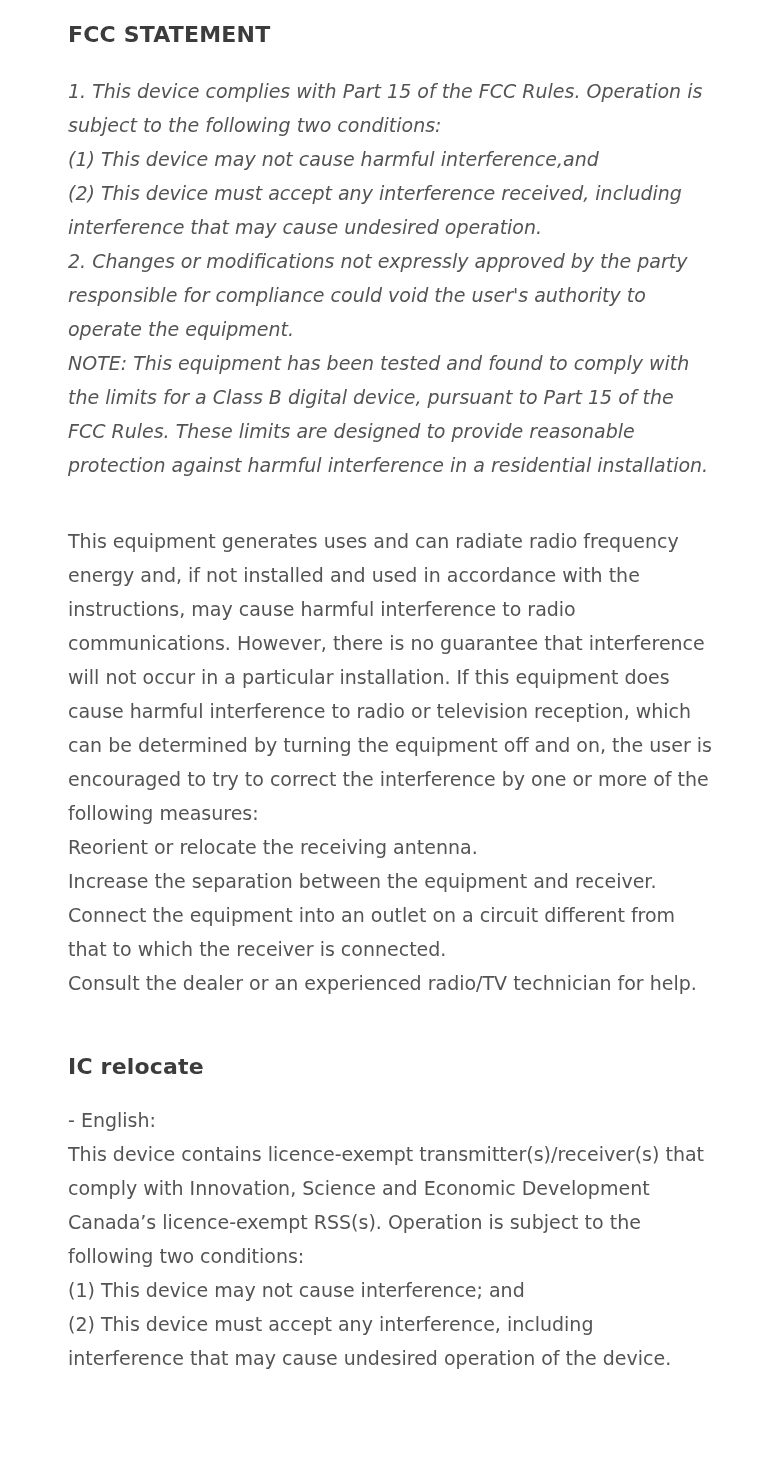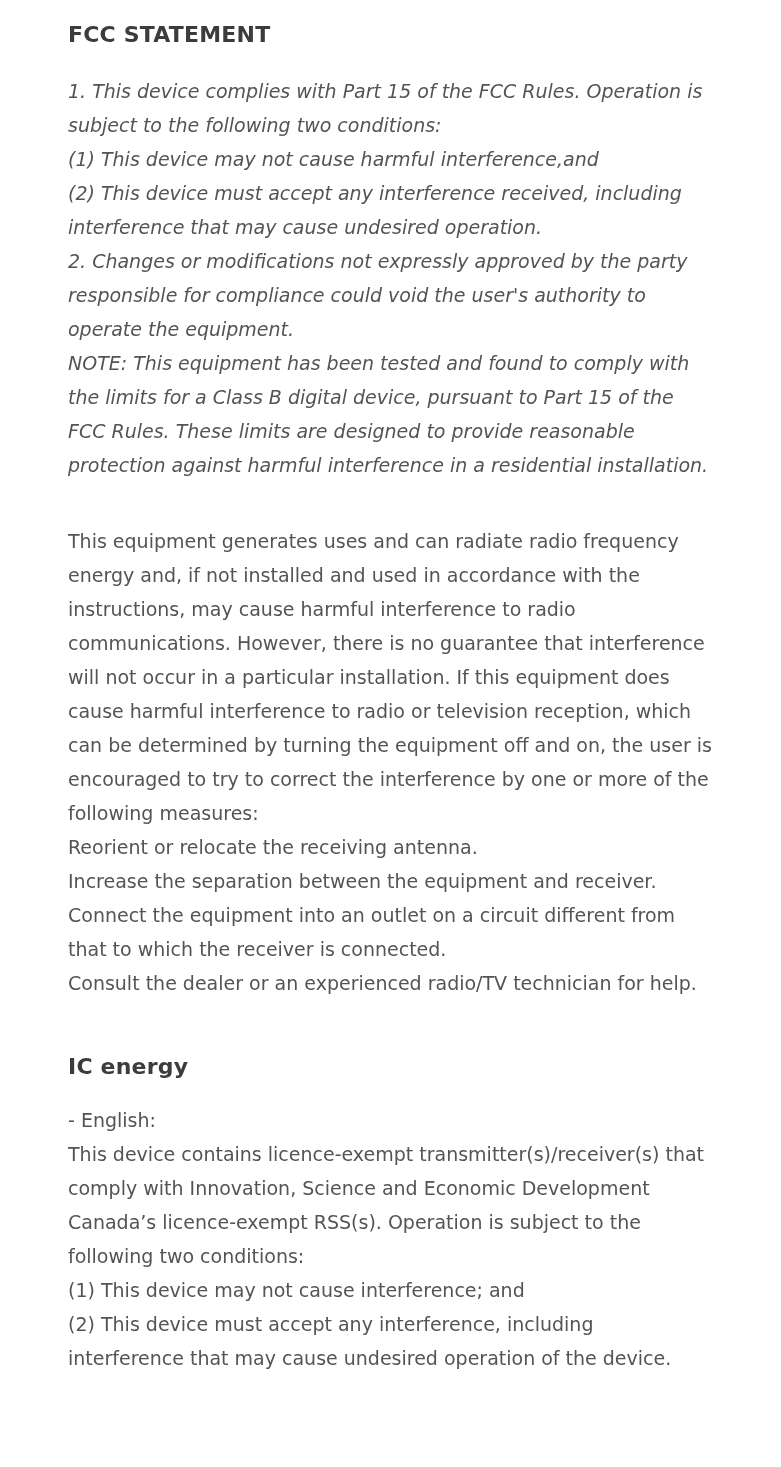--- a/index.html
+++ b/index.html
@@ -73,21 +73,21 @@
 Reorient or relocate the receiving antenna.
 Increase the separation between the equipment and receiver.
 Connect the equipment into an outlet on a circuit different from that to which the receiver is connected.
 Consult the dealer or an experienced radio/TV technician for help.</p>
     </div>
   </section>
 
   <div class="gap-large"></div>
 
   <section>
-    <h2 class="section-title">IC energy</h2>
+    <h2 class="section-title">IC relocate</h2>
 
     <div class="block">
       <p class="para" style="white-space: pre-line;">- English:
 This device contains licence-exempt transmitter(s)/receiver(s) that comply with Innovation, Science and Economic Development Canada’s licence-exempt RSS(s). Operation is subject to the following two conditions:
 (1) This device may not cause interference; and
 (2) This device must accept any interference, including interference that may cause undesired operation of the device.</p>
     </div>
   </section>
 
 </div>

